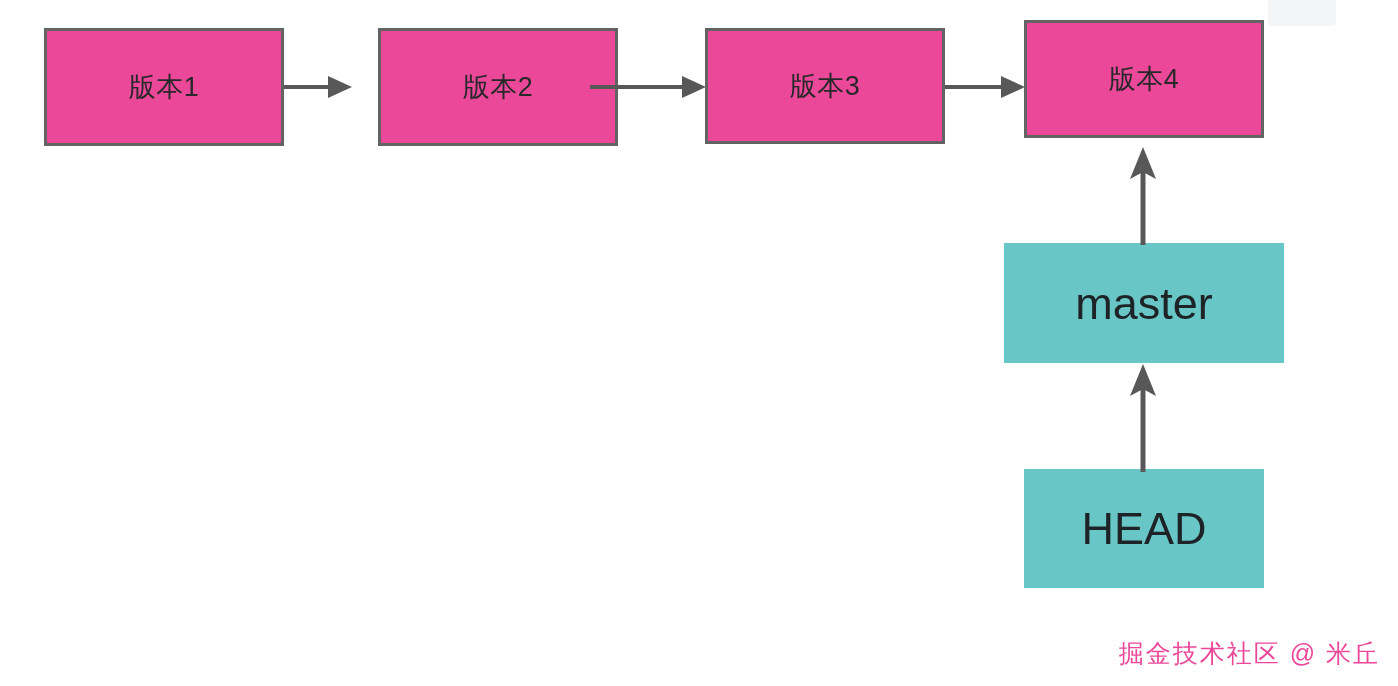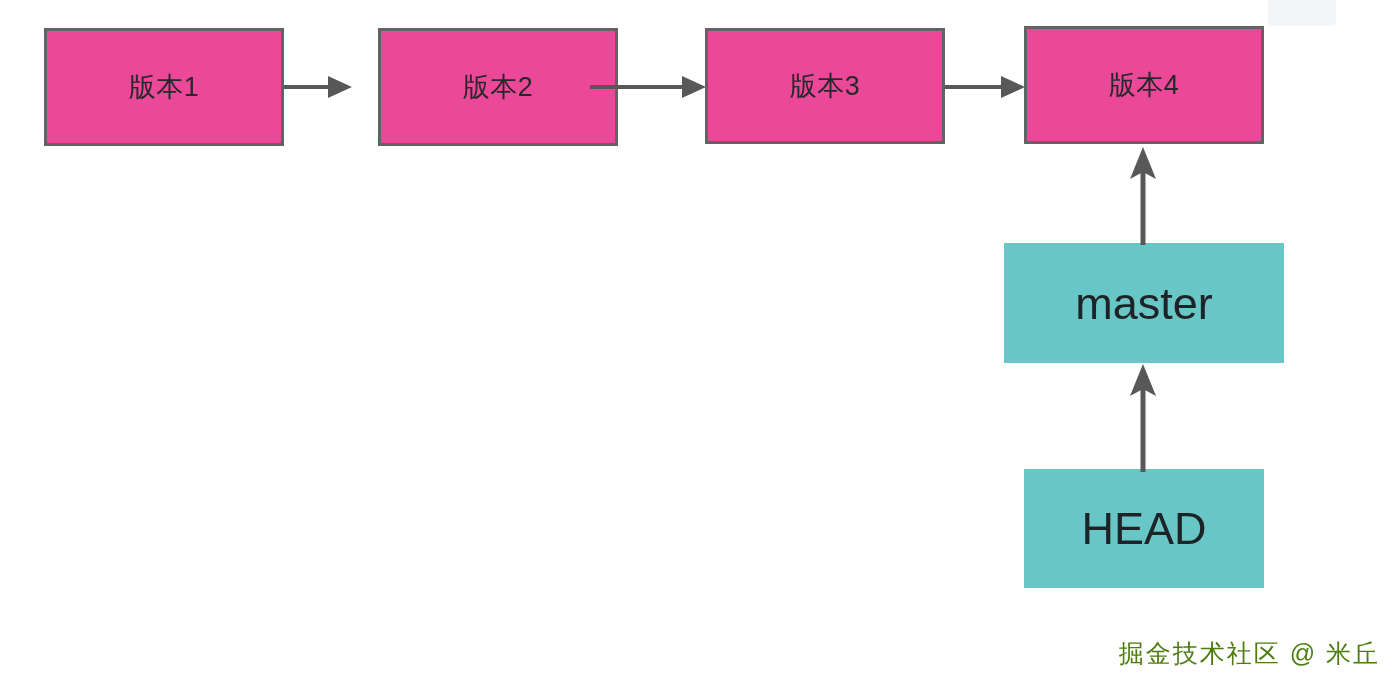--- a/index.html
+++ b/index.html
@@ -55,21 +55,21 @@
     position: absolute;
     overflow: visible;
     pointer-events: none;
   }
   
   .watermark {
     position: absolute;
     right: 18px;
     bottom: 16px;
     font-size: 25px;
-    color: #4d7c0f;
+    color: #ec4899;
     letter-spacing: 2px;
     white-space: nowrap;
     user-select: none;
   }
   
   .corner-artifact {
     position: absolute;
     top: 0;
     right: 62px;
     width: 68px;
@@ -90,21 +90,21 @@
   </div>
 
   <div class="commit-box" style="left:350px; top:28px; width:240px; height:118px;margin-left:28px;">
     <span class="commit-label">版本2</span>
   </div>
 
   <div class="commit-box" style="left:705px; top:28px; width:240px; height:116px;">
     <span class="commit-label">版本3</span>
   </div>
 
-  <div class="commit-box" style="left:1024px; top:26px; width:240px; height:118px;text-align:center;">
+  <div class="commit-box" style="left:1024px; top:20px; width:240px; height:118px;text-align:center;">
     <span class="commit-label">版本4</span>
   </div>
 
   <div class="ref-box" style="left:1004px; top:243px; width:280px; height:120px;">
     <span class="ref-label">master</span>
   </div>
 
   <div class="ref-box" style="left:1024px; top:469px; width:240px; height:119px;">
     <span class="ref-label">HEAD</span>
   </div>

